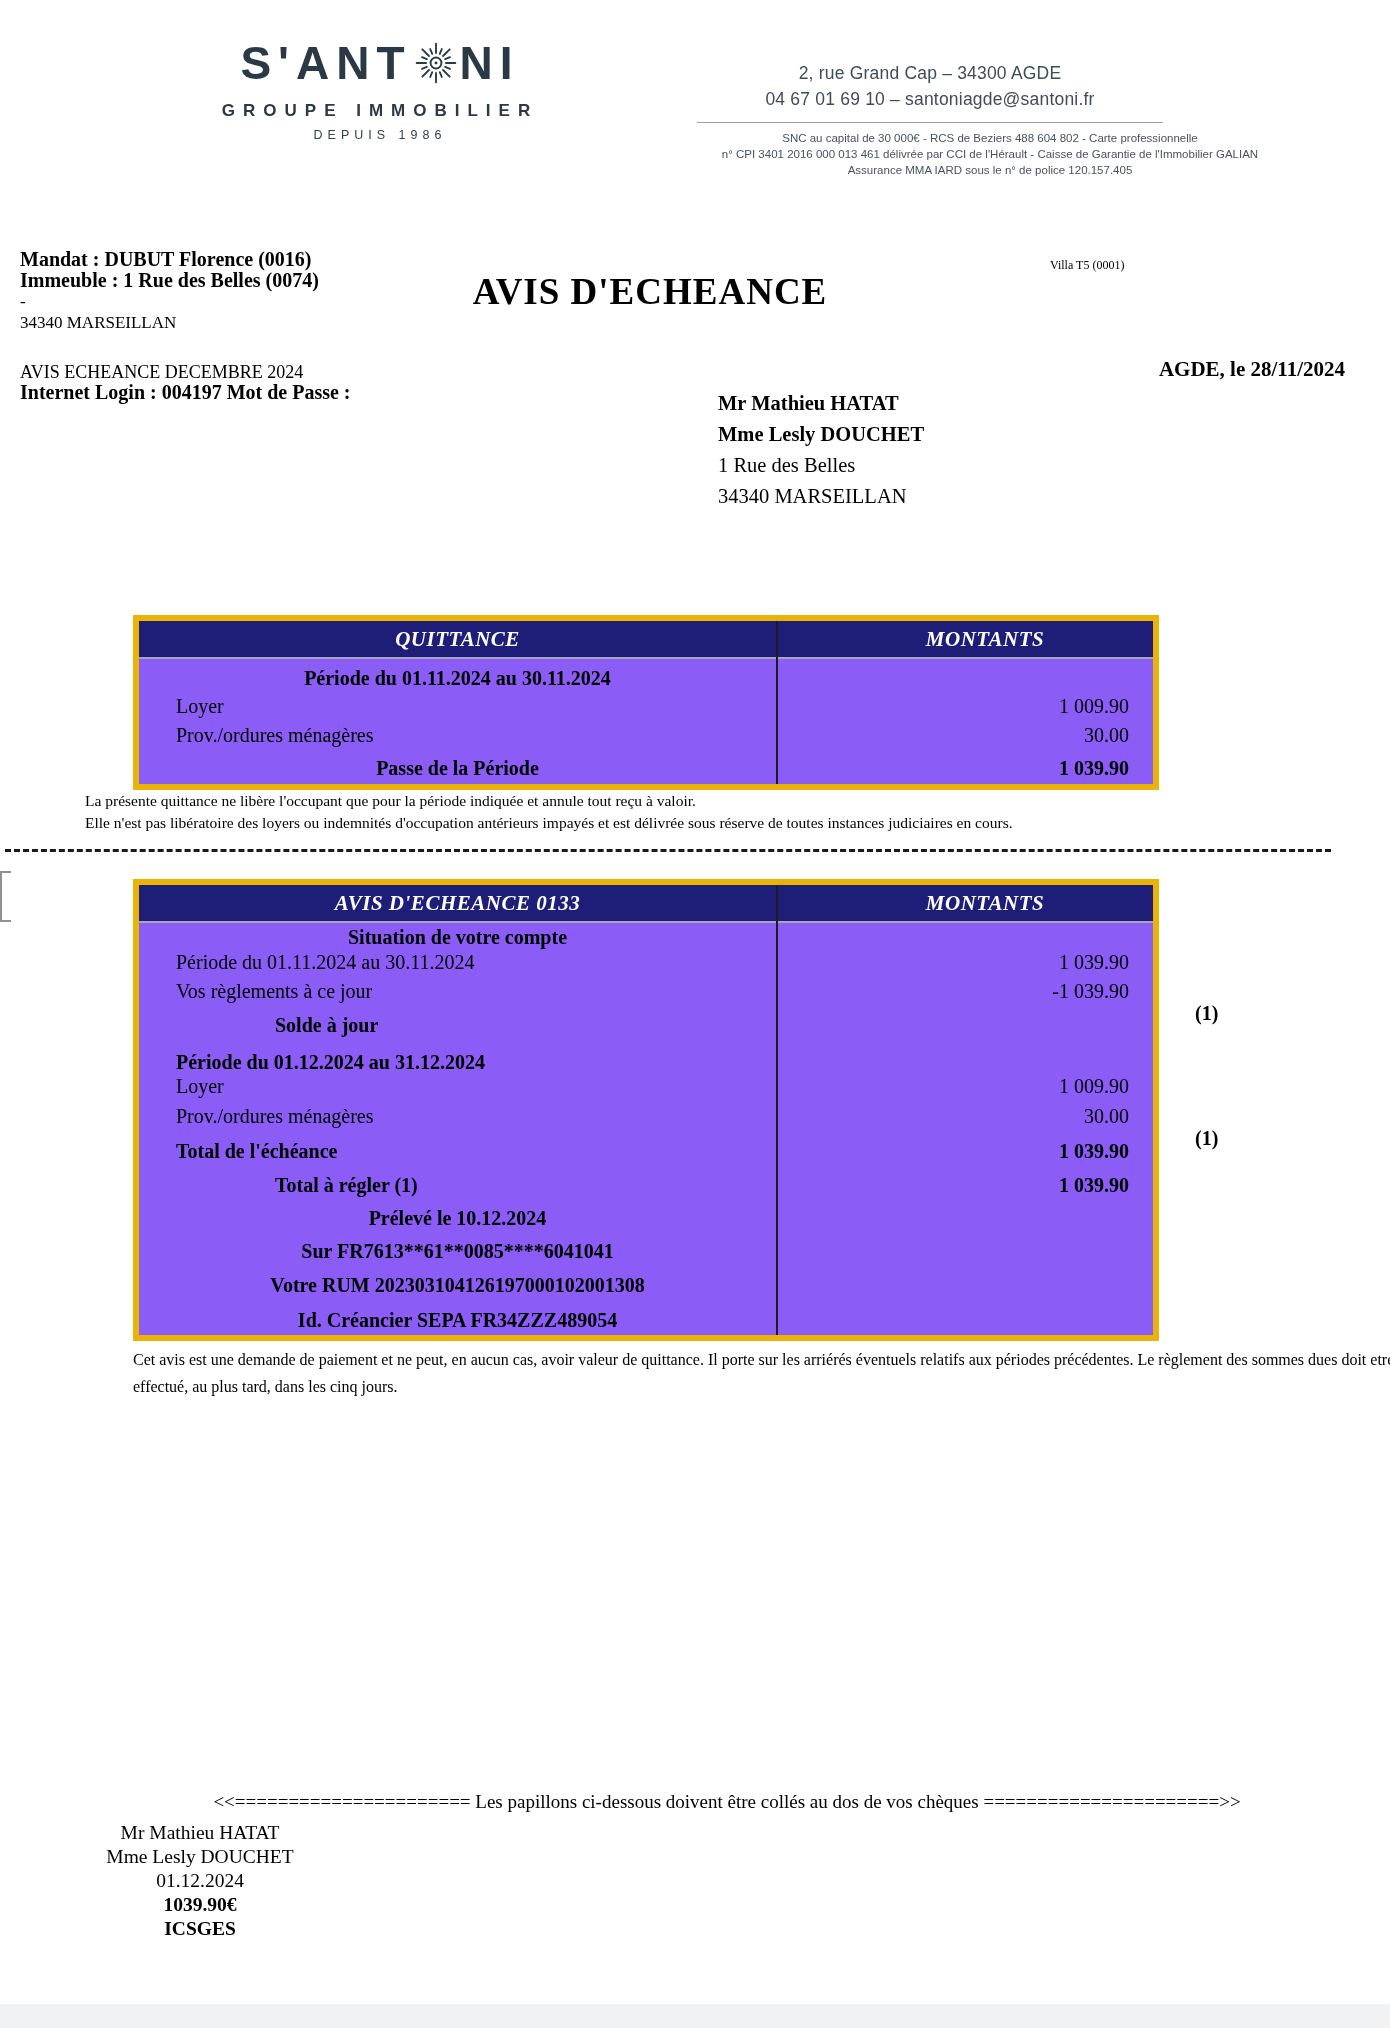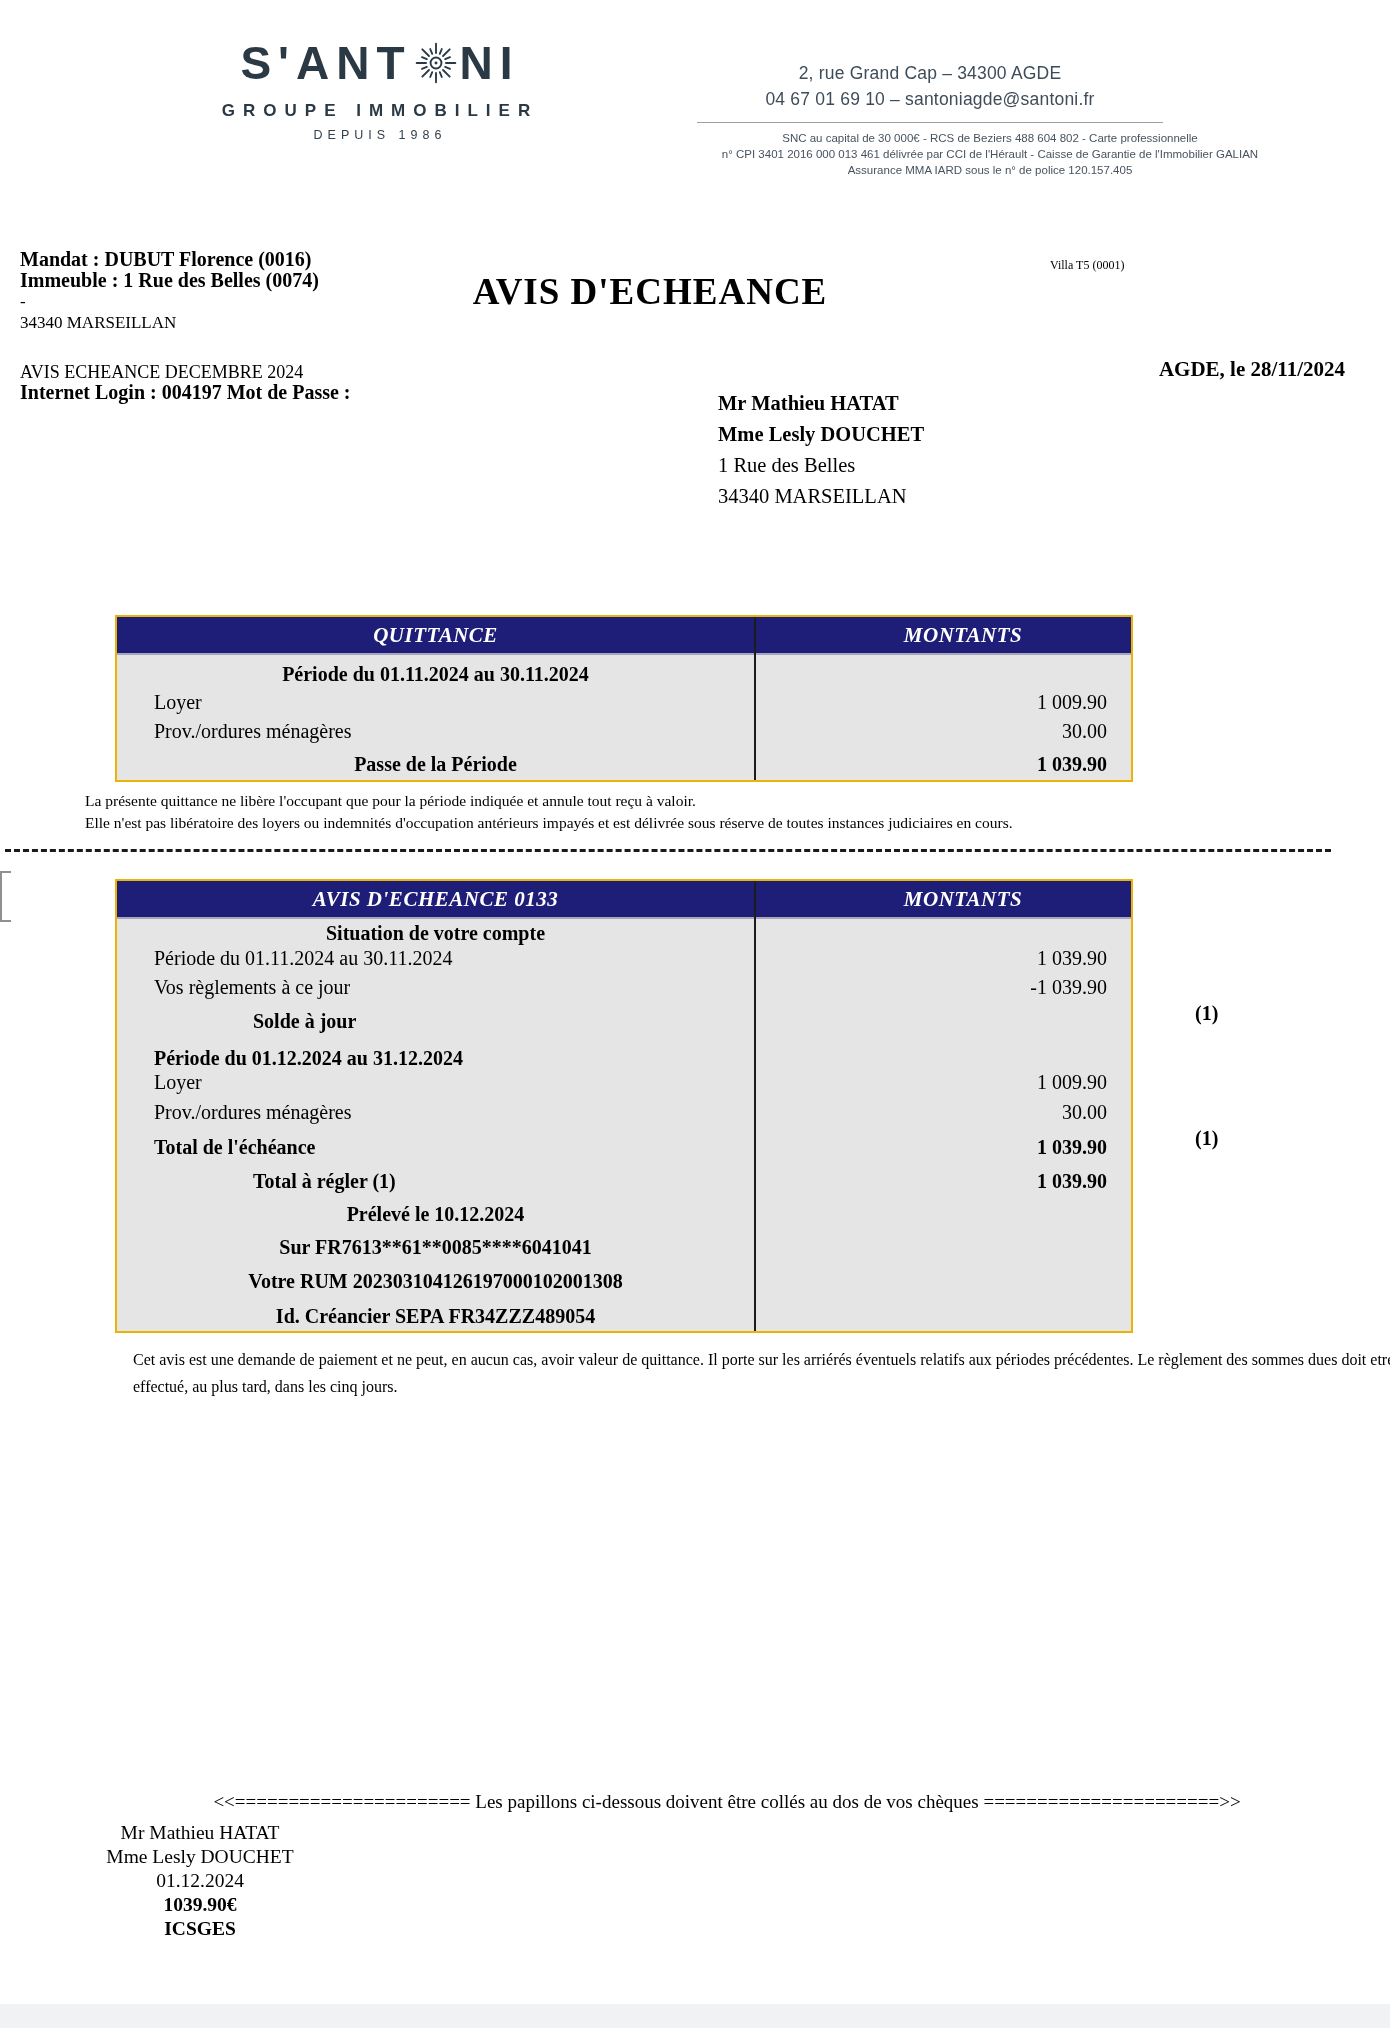--- a/index.html
+++ b/index.html
@@ -30,21 +30,21 @@
   .doctitle{position:absolute;left:95px;top:270px;width:1110px;text-align:center;
             font-size:37px;font-weight:bold;letter-spacing:1px;}
   .avisdec{position:absolute;left:20px;top:362px;font-size:18px;}
   .login{position:absolute;left:20px;top:381px;font-size:20px;font-weight:bold;}
   .placedate{position:absolute;left:1000px;top:357px;width:345px;text-align:right;
              font-size:21px;font-weight:bold;}
   .recipient{position:absolute;left:718px;top:388px;font-size:20.5px;line-height:31px;}
   .recipient .bold{font-weight:bold;}
 
   
-  .tbl{position:absolute;left:115px;width:1014px;border:2px solid #eab308;background:#e5e5e5;}
+  .tbl{position:absolute;left:133px;width:1014px;border:6px solid #eab308;background:#8b5cf6;}
   #tbl1{top:615px;height:163px;}
   #tbl2{top:879px;height:450px;}
   .thead{position:absolute;left:0;top:0;right:0;height:36px;background:#1e1e78;
          border-bottom:2px solid #a6a6bd;display:flex;}
   .th{color:#fff;font-style:italic;font-weight:bold;font-size:21px;letter-spacing:.5px;
       display:flex;align-items:center;justify-content:center;}
   .th1{width:637px;}
   .th2{flex:1;margin-left:41px;}
   .vdiv{position:absolute;left:637px;top:0;bottom:0;width:2px;background:#1c1c1c;}
   .trow{position:absolute;left:0;right:0;height:26px;font-size:20px;}

